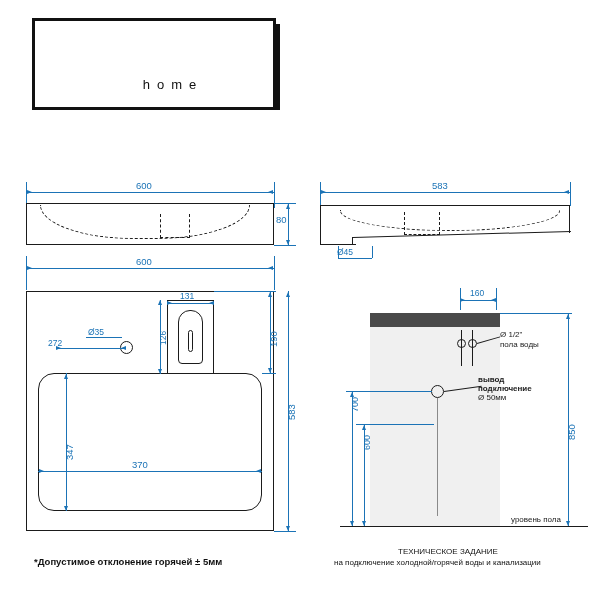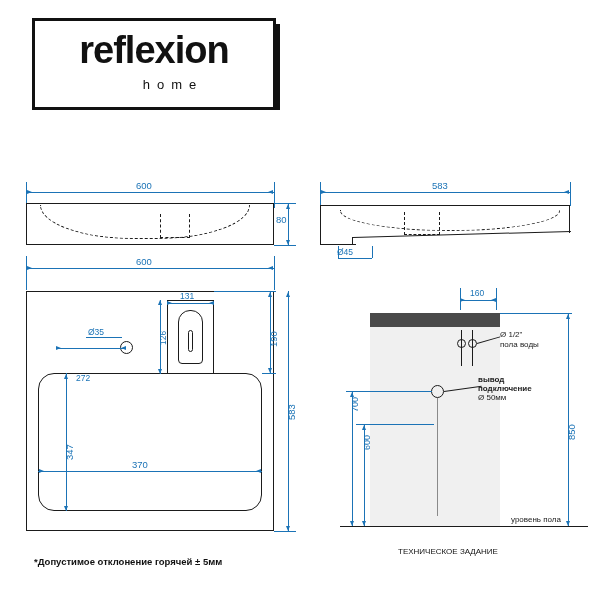--- a/index.html
+++ b/index.html
@@ -52,21 +52,20 @@
   .footR1{position:absolute;left:398px;top:547px;font-size:8px;color:#111;}
   .footR2{position:absolute;left:334px;top:558px;font-size:8px;color:#111;}
 </style>
 </head>
 <body>
 
 <div id="sheet">
 
   <div class="logo-shadow"></div>
   <div class="logo-box">
-    <div class="logo-word">reflexion</div>
     <div class="logo-sub">home</div>
   </div>
 
 
   <div class="dimv" style="left:26px;top:182px;height:26px;"></div>
   <div class="dimv" style="left:274px;top:182px;height:26px;"></div>
   <div class="dimh" style="left:26px;top:192px;width:248px;"></div>
   <div class="arrR" style="left:27px;top:189.5px;"></div>
   <div class="arrL" style="left:268px;top:189.5px;"></div>
   <div class="lbl" style="left:136px;top:180px;font-size:9.5px;">600</div>
@@ -126,21 +125,21 @@
   <div class="arrU" style="left:157.5px;top:300px;"></div>
   <div class="arrD" style="left:157.5px;top:369px;"></div>
   <div class="lbl vert" style="left:158px;top:345px;">126</div>
 
   <div class="dimh" style="left:86px;top:337px;width:36px;"></div>
   <div class="lbl" style="left:88px;top:327px;">Ø35</div>
 
   <div class="dimh" style="left:56px;top:348px;width:70px;"></div>
   <div class="arrR" style="left:56px;top:345.5px;"></div>
   <div class="arrL" style="left:121px;top:345.5px;"></div>
-  <div class="lbl" style="left:76px;top:338px;margin-top:35px;">272</div>
+  <div class="lbl" style="left:48px;top:338px;">272</div>
 
   <div class="dimh" style="left:214px;top:291px;width:62px;"></div>
   <div class="dimh" style="left:262px;top:373px;width:14px;"></div>
   <div class="dimv" style="left:270px;top:291px;height:82px;"></div>
   <div class="arrU" style="left:267.5px;top:292px;"></div>
   <div class="arrD" style="left:267.5px;top:368px;"></div>
   <div class="lbl vert" style="left:268px;top:347px;font-size:9.5px;">190</div>
 
   <div class="dimv" style="left:288px;top:291px;height:240px;"></div>
   <div class="arrU" style="left:285.5px;top:292px;"></div>
@@ -200,13 +199,14 @@
   <div class="lbl vert" style="left:362px;top:450px;font-size:9px;">600</div>
 
   <div class="dimh" style="left:500px;top:313px;width:72px;"></div>
   <div class="dimv" style="left:568px;top:313px;height:213px;"></div>
   <div class="arrU" style="left:565.5px;top:314px;"></div>
   <div class="arrD" style="left:565.5px;top:521px;"></div>
   <div class="lbl vert" style="left:566px;top:440px;font-size:9.5px;">850</div>
 
   <div class="footL">*Допустимое отклонение горячей ± 5мм</div>
   <div class="footR1">ТЕХНИЧЕСКОЕ ЗАДАНИЕ</div>
+  <div class="footR2">на подключение холодной/горячей воды и канализации</div>
 </div>
 
 </body></html>

